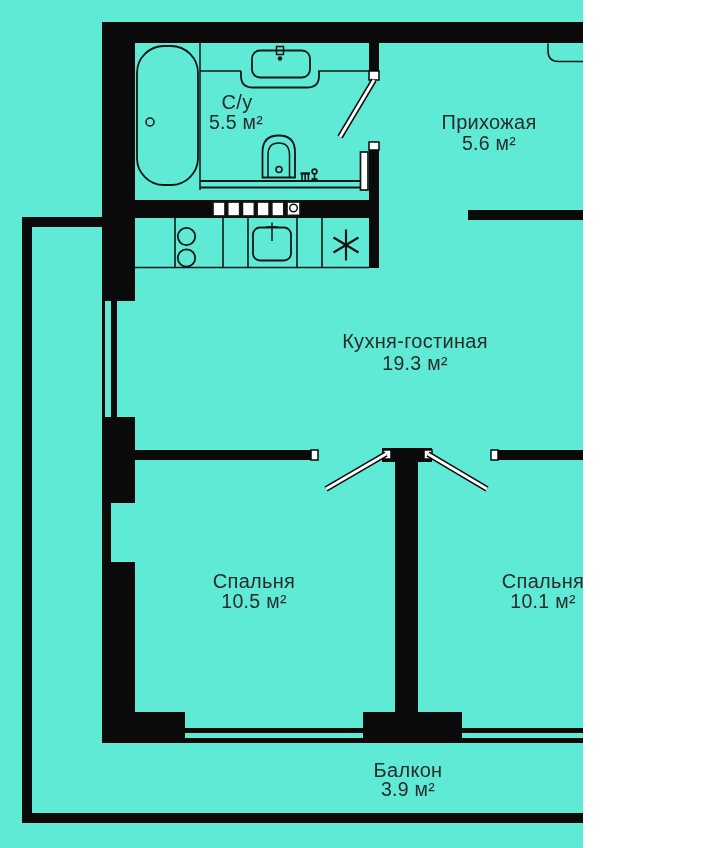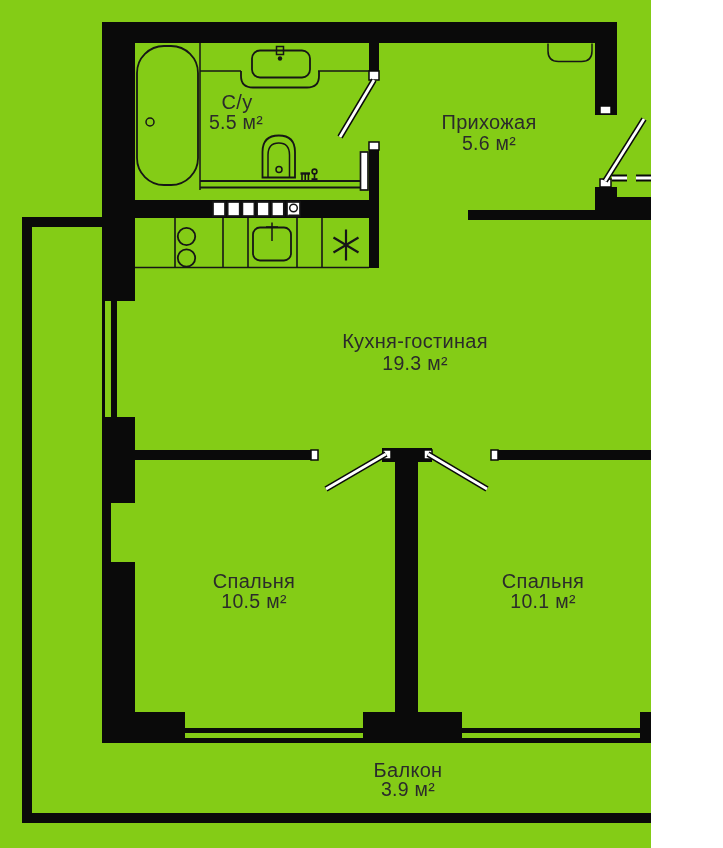--- a/index.html
+++ b/index.html
@@ -1,19 +1,19 @@
 <!DOCTYPE html>
 <html><head>
 <meta charset="utf-8">
 <style>
   html,body{margin:0;padding:0;background:#ffffff;}
   .plan-wrap{
     position:relative;
-    width:651px;height:848px;
-    background:#84cc16;
+    width:583px;height:848px;
+    background:#5eead4;
     font-family:"Liberation Sans", sans-serif;
     overflow:hidden;
   }
   svg{display:block;}
   .wall{fill:#0a0a0a;stroke:none;}
   .jamb{fill:#ffffff;stroke:#0a0a0a;stroke-width:1.5;}
   .fx{fill:none;stroke:#161616;stroke-width:1.8;}
   .fx-thin{fill:none;stroke:#161616;stroke-width:1.5;}
   .fx-white{fill:#ffffff;stroke:#161616;stroke-width:1.7;}
   .leaf-under{stroke:#0a0a0a;stroke-width:6;fill:none;}

